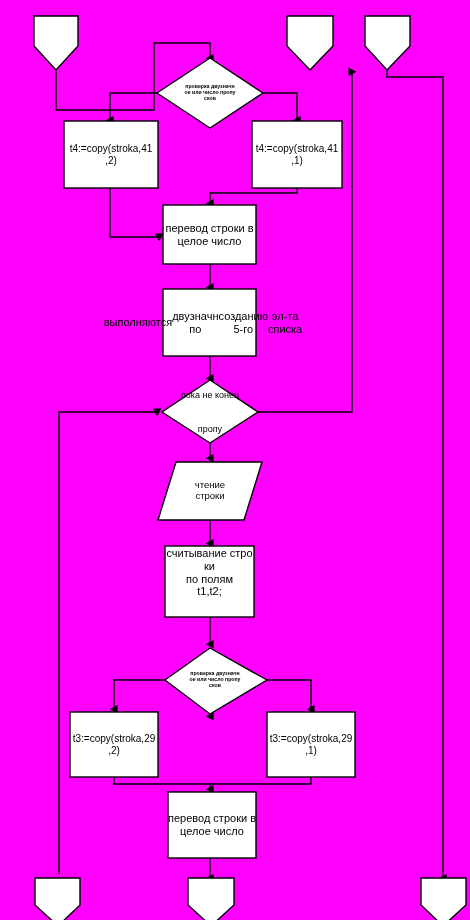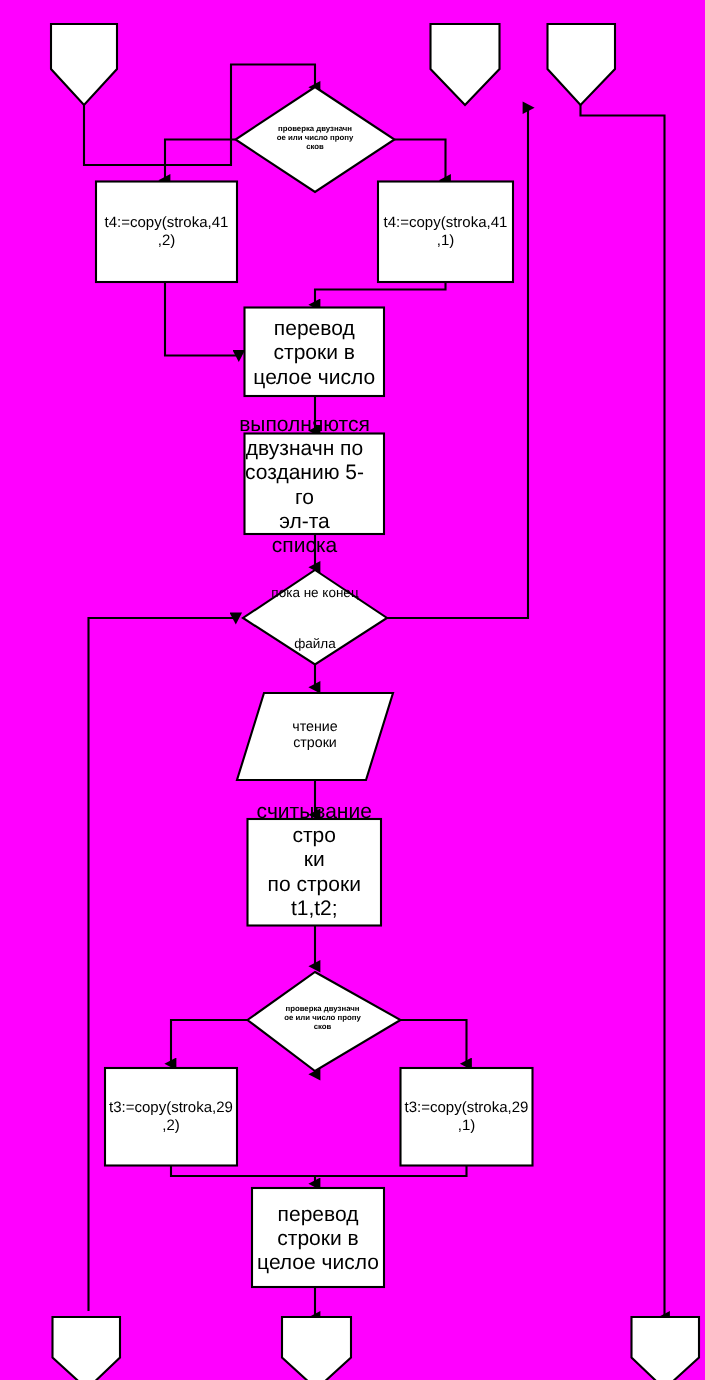--- a/index.html
+++ b/index.html
@@ -26,21 +26,21 @@
     position: absolute;
     display: flex;
     align-items: center;
     justify-content: center;
     text-align: center;
     color: #000000;
     line-height: 1.15;
     pointer-events: none;
     white-space: pre-line;
   }
-  .lbl-proc   { font-size: 14px; align-items: center; }
+  .lbl-proc   { font-size: 11px; align-items: center; }
   .lbl-code   { font-size: 10px; }
   .lbl-dia    { font-size: 5.2px; font-weight: bold; }
   .lbl-loop   { font-size: 9px; gap: 23px; }
   .lbl-io     { font-size: 9.5px; }
   .shape-fill { fill: #FFFFFF; stroke: #000000; stroke-width: 1.4; }
   .conn       { fill: none; stroke: #000000; stroke-width: 1.4; }
   .arrowhead  { fill: #000000; }
 </style>
 </head>
 <body>
@@ -137,41 +137,41 @@
   <div class="node-label lbl-code" style="left:252px; top:121px; width:90px; height:67px; flex-direction:column;">
     <span>t4:=copy(stroka,41</span>
     <span>,1)</span>
   </div>
 
   <div class="node-label lbl-proc" style="left:163px; top:205px; width:93px; height:59px; flex-direction:column;">
     <span>перевод строки в</span>
     <span>целое число</span>
   </div>
 
-  <div class="node-label lbl-proc" style="left:163px; top:289px; width:80px; height:67px; flex-direction:column;">
+  <div class="node-label lbl-proc" style="left:163px; top:289px; width:80px; height:67px; flex-direction:row;">
     <span>выполняются</span>
     <span>двузначн по</span>
     <span>созданию 5-го</span>
     <span>эл-та  списка</span>
   </div>
 
   <div class="node-label lbl-loop" style="left:162px; top:390px; width:96px; height:44px; flex-direction:column;">
     <span>пока не конец</span>
-    <span>файла</span>
+    <span>пропу</span>
   </div>
 
   <div class="node-label lbl-io" style="left:165px; top:465px; width:90px; height:52px; flex-direction:column;">
     <span>чтение</span>
     <span>строки</span>
   </div>
 
   <div class="node-label lbl-proc" style="left:163px; top:546px; width:93px; height:53px; flex-direction:column;">
     <span>считывание  стро</span>
     <span>ки</span>
-    <span>по строки</span>
+    <span>по полям</span>
     <span>t1,t2;</span>
   </div>
 
   <div class="node-label lbl-dia" style="left:160px; top:659px; width:110px; height:42px; flex-direction:column;">
     <span>проверка двузначн</span>
     <span>ое  или число пропу</span>
     <span>сков</span>
   </div>
 
   <div class="node-label lbl-code" style="left:68px; top:712px; width:92px; height:65px; flex-direction:column;">

